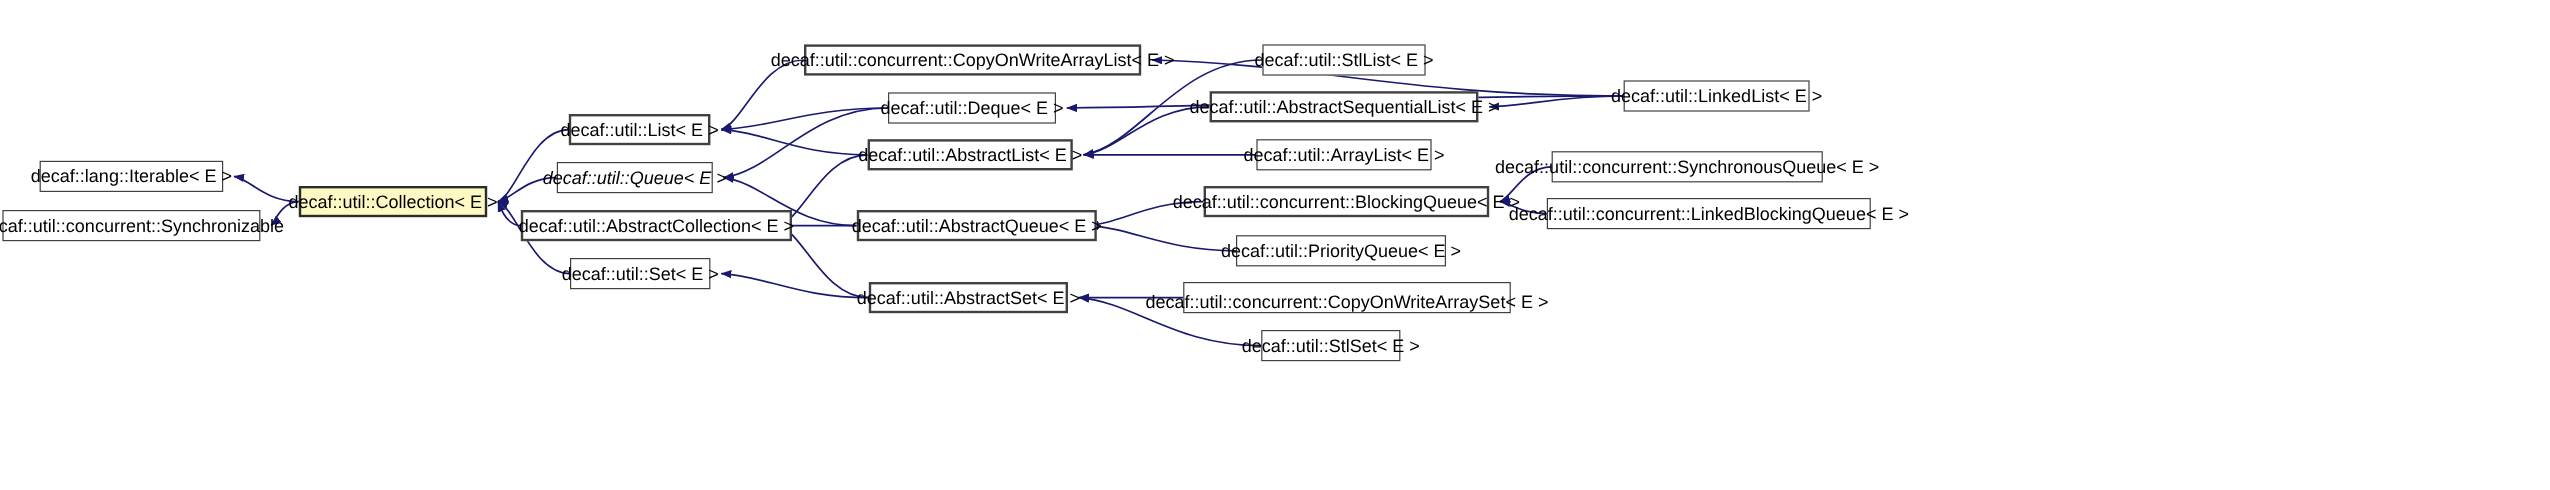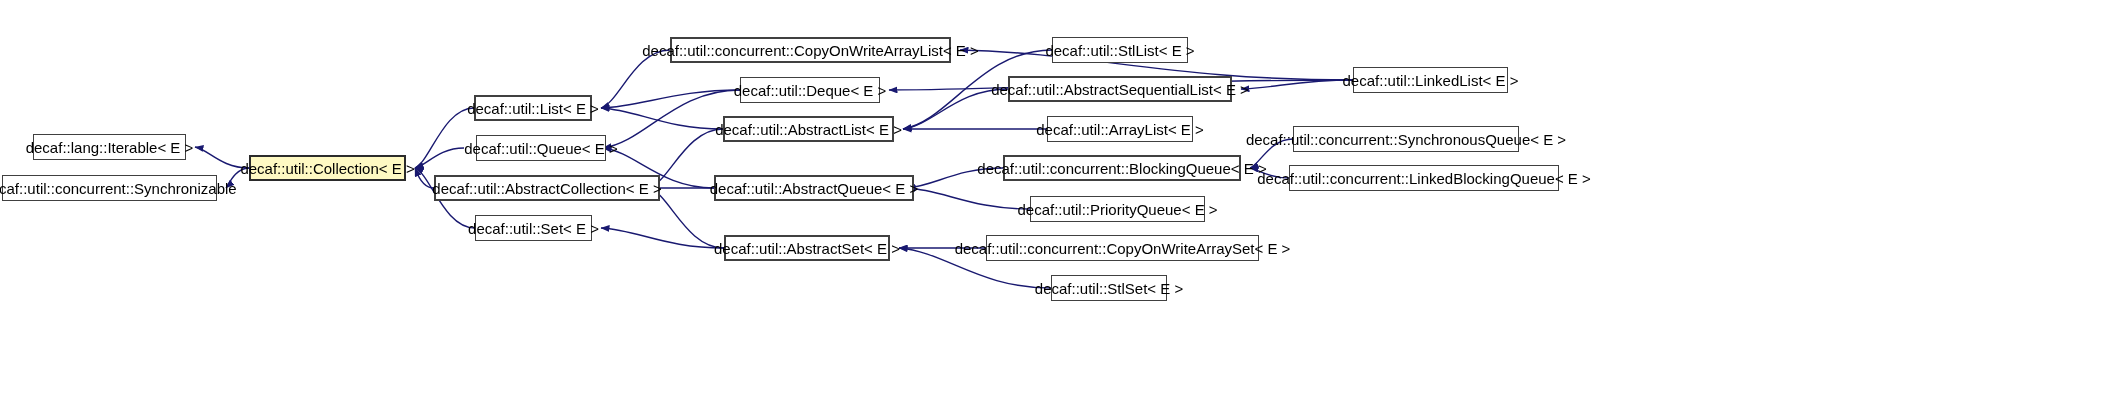--- a/index.html
+++ b/index.html
@@ -91,21 +91,21 @@
       </div>
       <div class="node" style="left: 2px; top: 175px; width: 215px;">
         <span>decaf::util::concurrent::Synchronizable</span>
       </div>
       <div class="node root thick" style="left: 249px; top: 155px; width: 157px;">
         <span>decaf::util::Collection&lt; E &gt;</span>
       </div>
       <div class="node thick" style="left: 474px; top: 95px; width: 118px;">
         <span>decaf::util::List&lt; E &gt;</span>
       </div>
-      <div class="node" style="left: 476px; top: 135px; width: 130px;">
+      <div class="node" style="left: 464px; top: 135px; width: 130px; font-style: italic;">
         <span>decaf::util::Queue&lt; E &gt;</span>
       </div>
       <div class="node thick" style="left: 434px; top: 175px; width: 226px;">
         <span>decaf::util::AbstractCollection&lt; E &gt;</span>
       </div>
       <div class="node" style="left: 475px; top: 215px; width: 117px;">
         <span>decaf::util::Set&lt; E &gt;</span>
       </div>
       <div class="node thick" style="left: 670px; top: 37px; width: 281px;">
         <span>decaf::util::concurrent::CopyOnWriteArrayList&lt; E &gt;</span>
@@ -130,21 +130,21 @@
       </div>
       <div class="node" style="left: 1047px; top: 116px; width: 146px;">
         <span>decaf::util::ArrayList&lt; E &gt;</span>
       </div>
       <div class="node thick" style="left: 1003px; top: 155px; width: 238px;">
         <span>decaf::util::concurrent::BlockingQueue&lt; E &gt;</span>
       </div>
       <div class="node" style="left: 1030px; top: 196px; width: 175px;">
         <span>decaf::util::PriorityQueue&lt; E &gt;</span>
       </div>
-      <div class="node" style="left: 986px; top: 235px; width: 273px;">
+      <div class="node" style="left: 986px; top: 235px; width: 273px; align-items: flex-end;">
         <span>decaf::util::concurrent::CopyOnWriteArraySet&lt; E &gt;</span>
       </div>
       <div class="node" style="left: 1051px; top: 275px; width: 116px;">
         <span>decaf::util::StlSet&lt; E &gt;</span>
       </div>
       <div class="node" style="left: 1353px; top: 67px; width: 155px;">
         <span>decaf::util::LinkedList&lt; E &gt;</span>
       </div>
       <div class="node" style="left: 1293px; top: 126px; width: 226px;">
         <span>decaf::util::concurrent::SynchronousQueue&lt; E &gt;</span>

